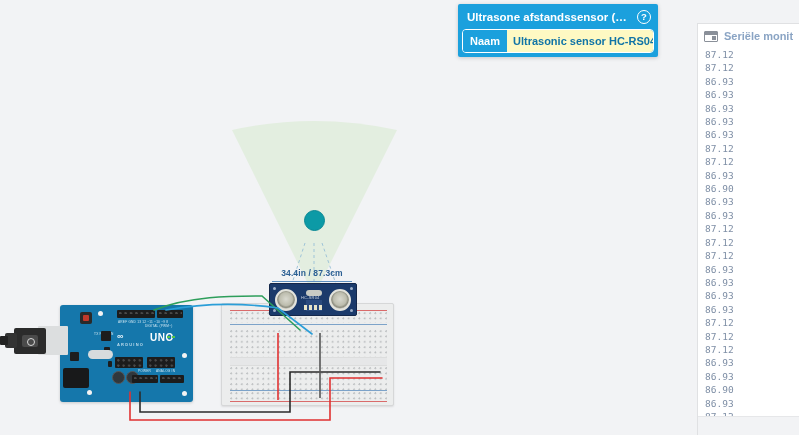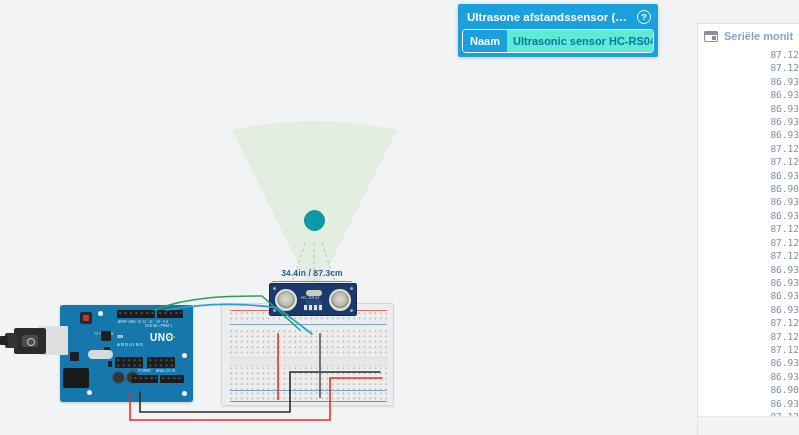--- a/index.html
+++ b/index.html
@@ -254,21 +254,21 @@
     background: #1ba0dd;
     color: #ffffff;
     font-size: 11px;
     font-weight: 700;
     padding: 0 7px;
     display: flex; align-items: center;
     white-space: nowrap;
   }
   .insp-row-value {
     flex: 1;
-    background: #5eead4;
+    background: #fef9c3;
     color: #1174a6;
     font-size: 11px;
     font-weight: 700;
     padding: 0 6px;
     display: flex; align-items: center;
     white-space: nowrap;
     overflow: hidden;
     border: none;
     outline: none;
     font-family: "Liberation Sans", sans-serif;
@@ -323,21 +323,20 @@
     flex: 1;
     overflow: hidden;
     padding: 0 0 0 7px;
   }
   .serial-line {
     font-family: "DejaVu Sans Mono", monospace;
     font-size: 9.5px;
     line-height: 13.4px;
     color: #7f8fa6;
     white-space: nowrap;
-    text-align: right;
   }
   .serial-foot {
     height: 18px;
     flex: none;
     background: #f2f3f5;
     border-top: 1px solid #e6e7e9;
   }
 </style>
 </head>
 <body>

